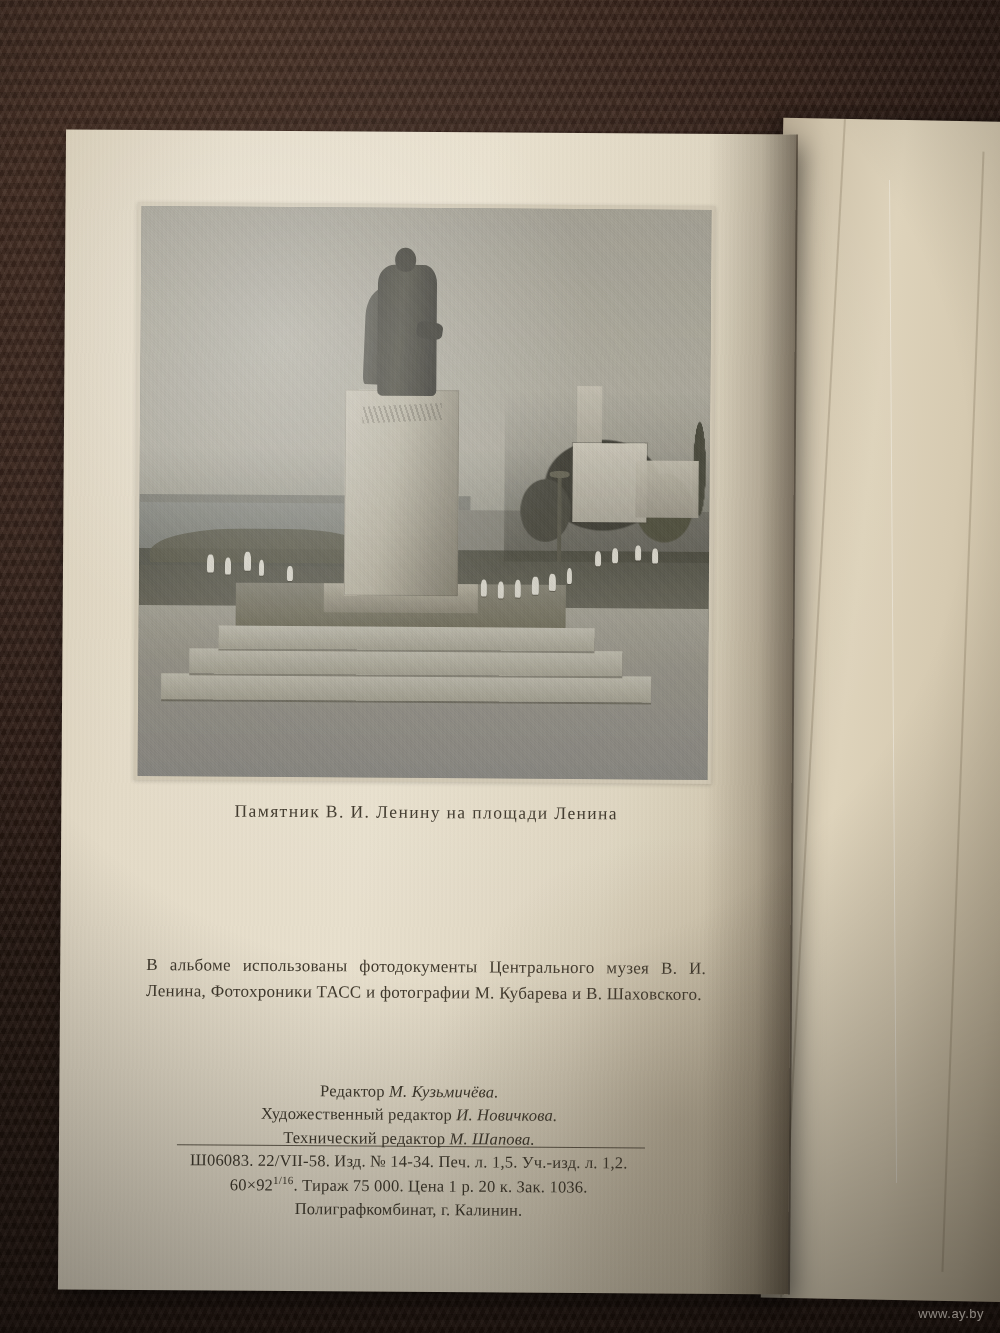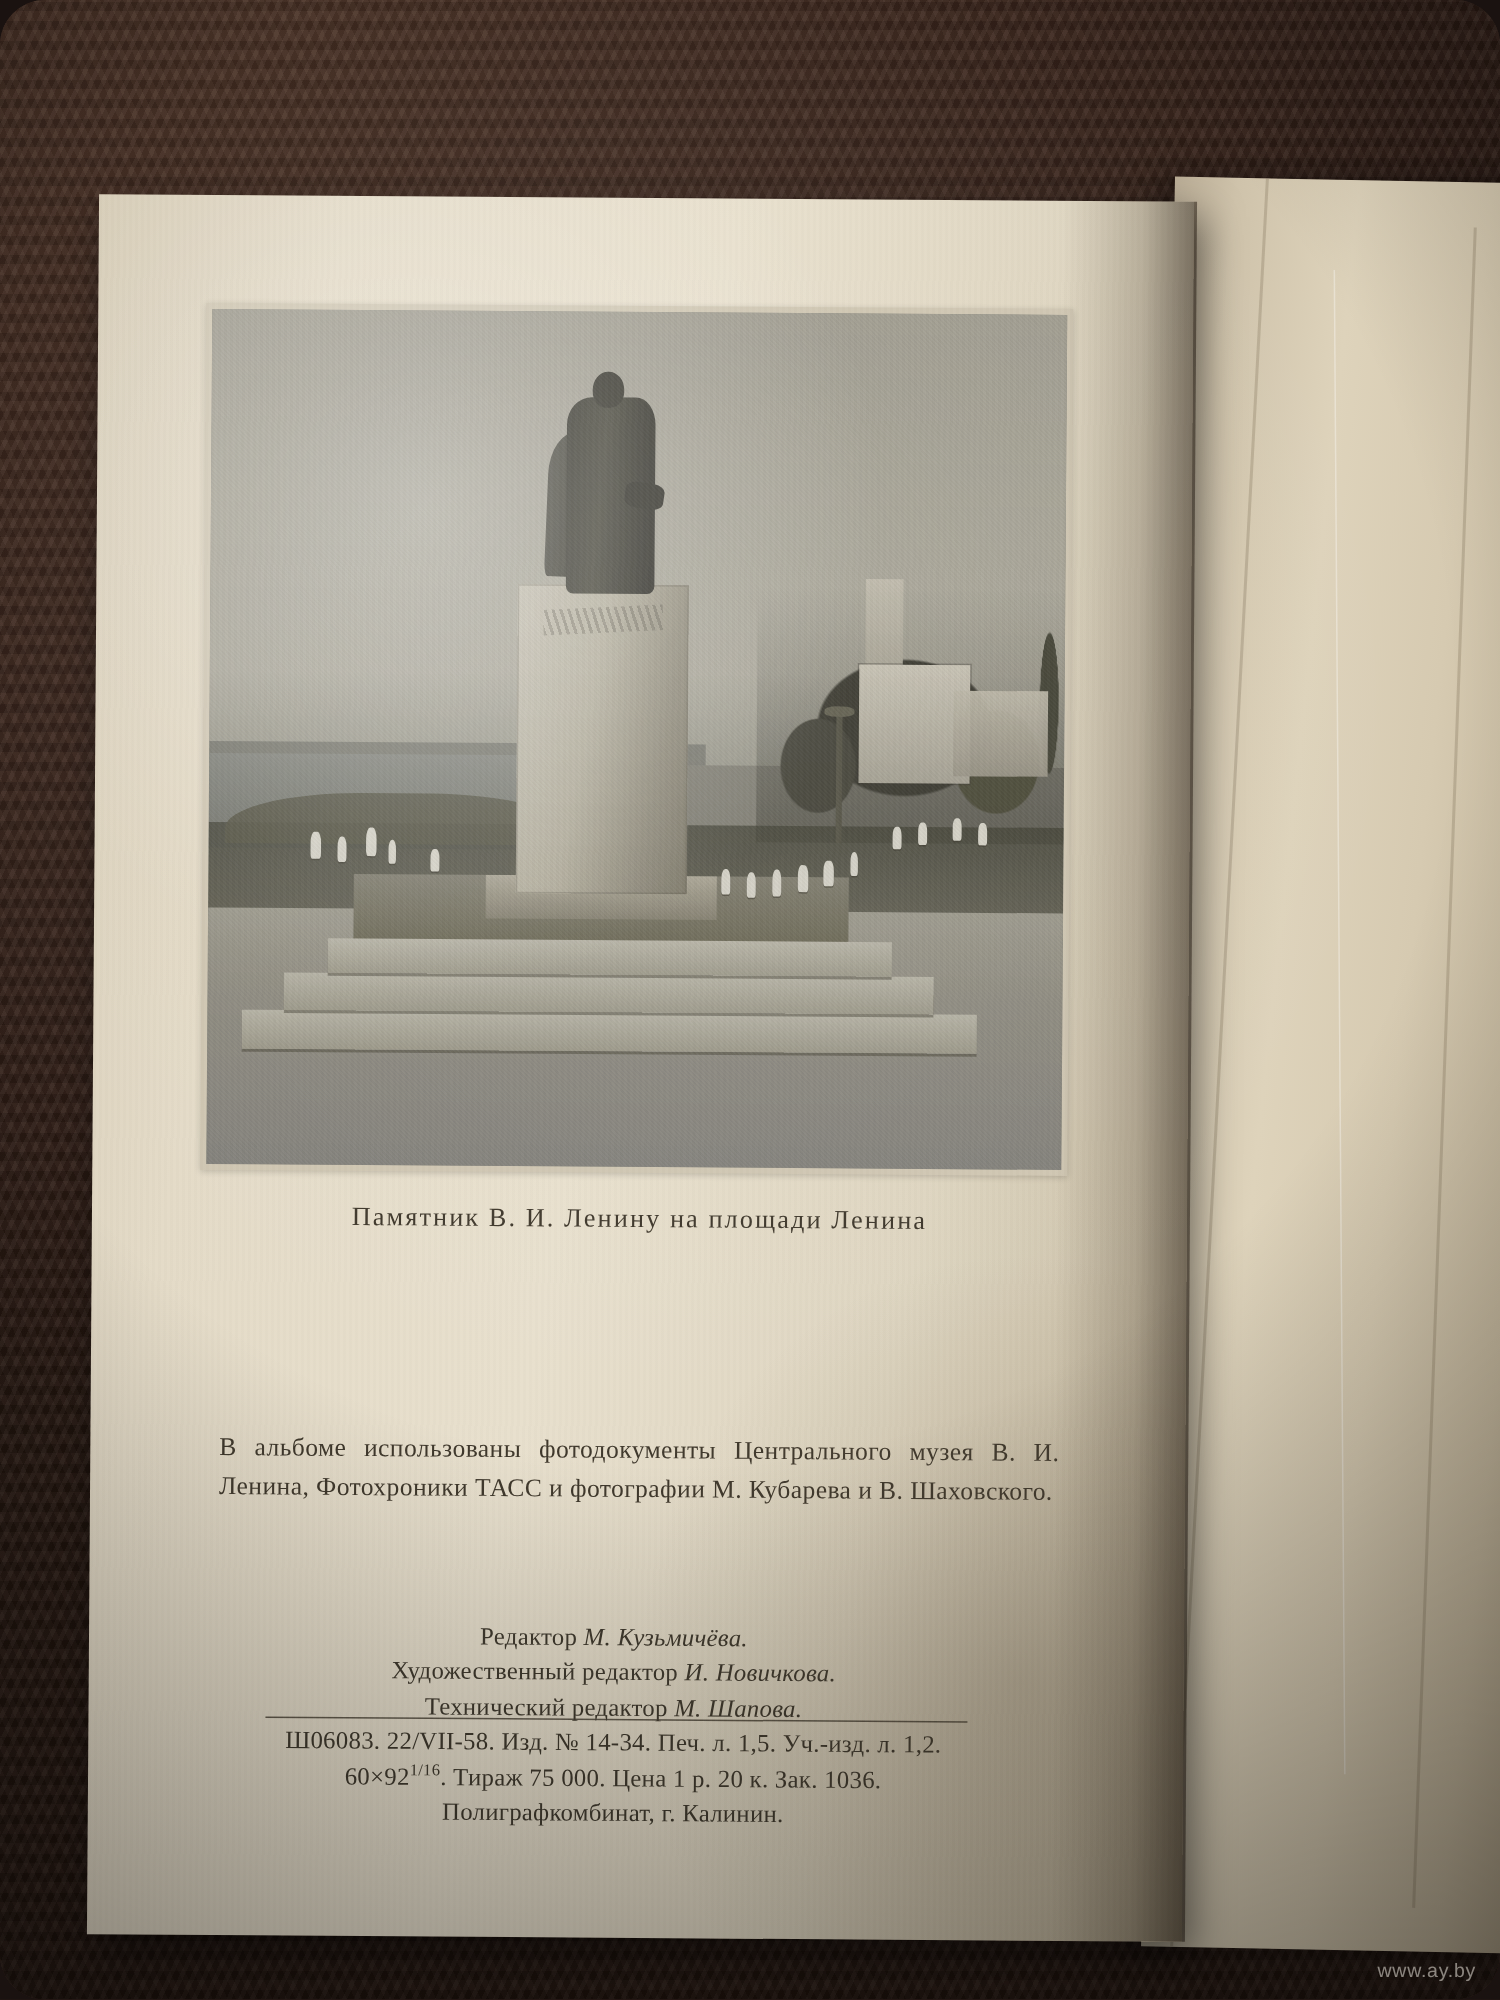--- a/index.html
+++ b/index.html
@@ -7,21 +7,20 @@
     padding: 0;
     background: #1a1210;
   }
   #stage {
     position: relative;
     width: 1000px;
     height: 1333px;
     overflow: hidden;
     font-family: "Liberation Serif", serif;
     background: #2e1f18;
-    border-radius: 30px;
   }
 
   
   .bg-fabric {
     position: absolute;
     inset: 0;
     background:
       repeating-linear-gradient(115deg, rgba(255,255,255,0.035) 0 3px, rgba(0,0,0,0.05) 3px 7px),
       repeating-linear-gradient(-115deg, rgba(255,255,255,0.025) 0 4px, rgba(0,0,0,0.06) 4px 9px),
       repeating-linear-gradient(0deg, rgba(0,0,0,0.10) 0 6px, rgba(255,255,255,0.02) 6px 13px),

